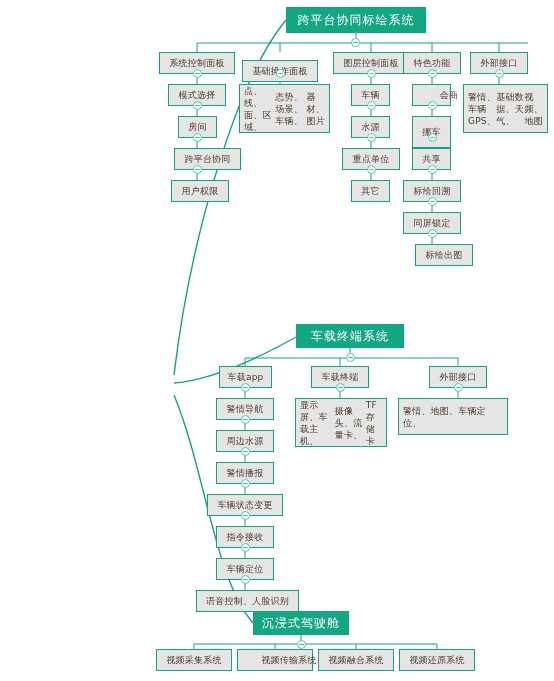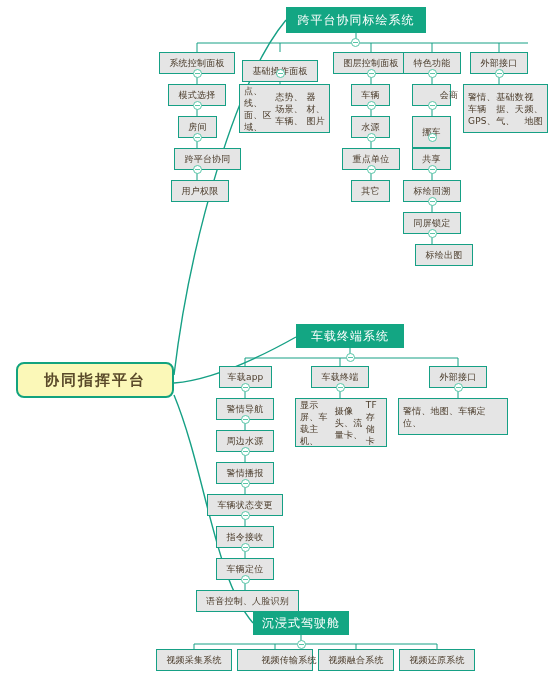--- a/index.html
+++ b/index.html
@@ -195,14 +195,13 @@
       <div class="toggle" style="left: 241px; top: 447px;"></div>
       <div class="toggle" style="left: 241px; top: 479px;"></div>
       <div class="toggle" style="left: 241px; top: 511px;"></div>
       <div class="toggle" style="left: 241px; top: 543px;"></div>
       <div class="toggle" style="left: 241px; top: 575px;"></div>
       <div class="toggle" style="left: 336px; top: 383px;"></div>
       <div class="toggle" style="left: 454px; top: 383px;"></div>
       <div class="toggle" style="left: 297px; top: 640px;"></div>
     </div>
 
-  <div class="center" style="left:16px;top:362px;width:158px;height:36px;">协同指挥平台</div>
 </div>
 
 </body></html>

